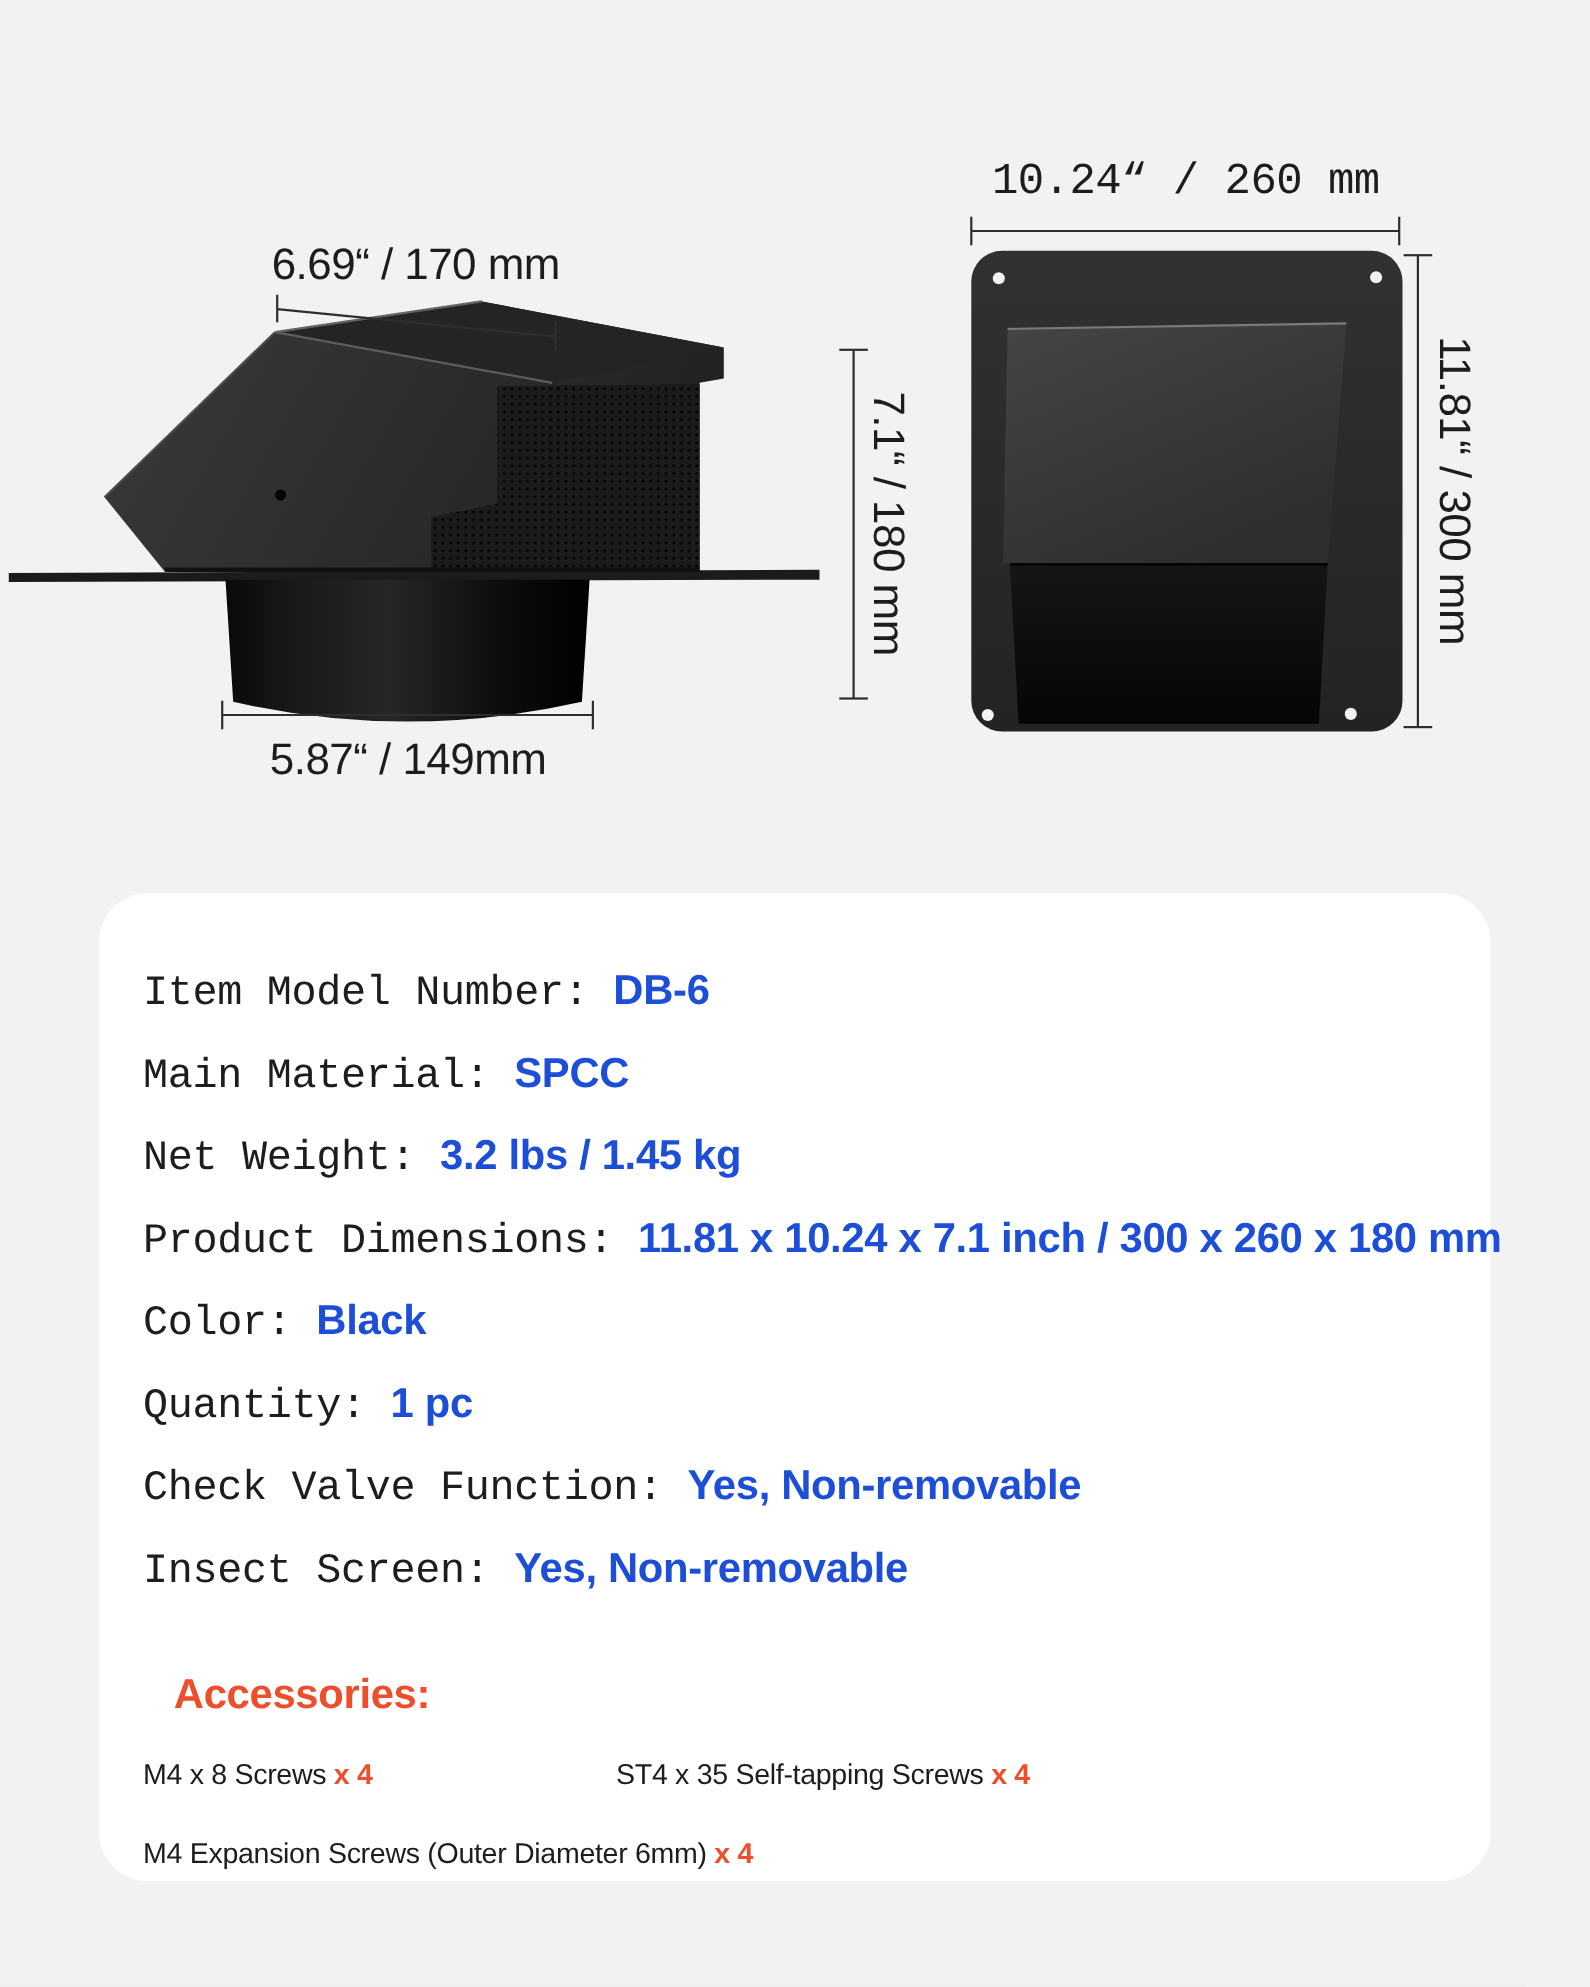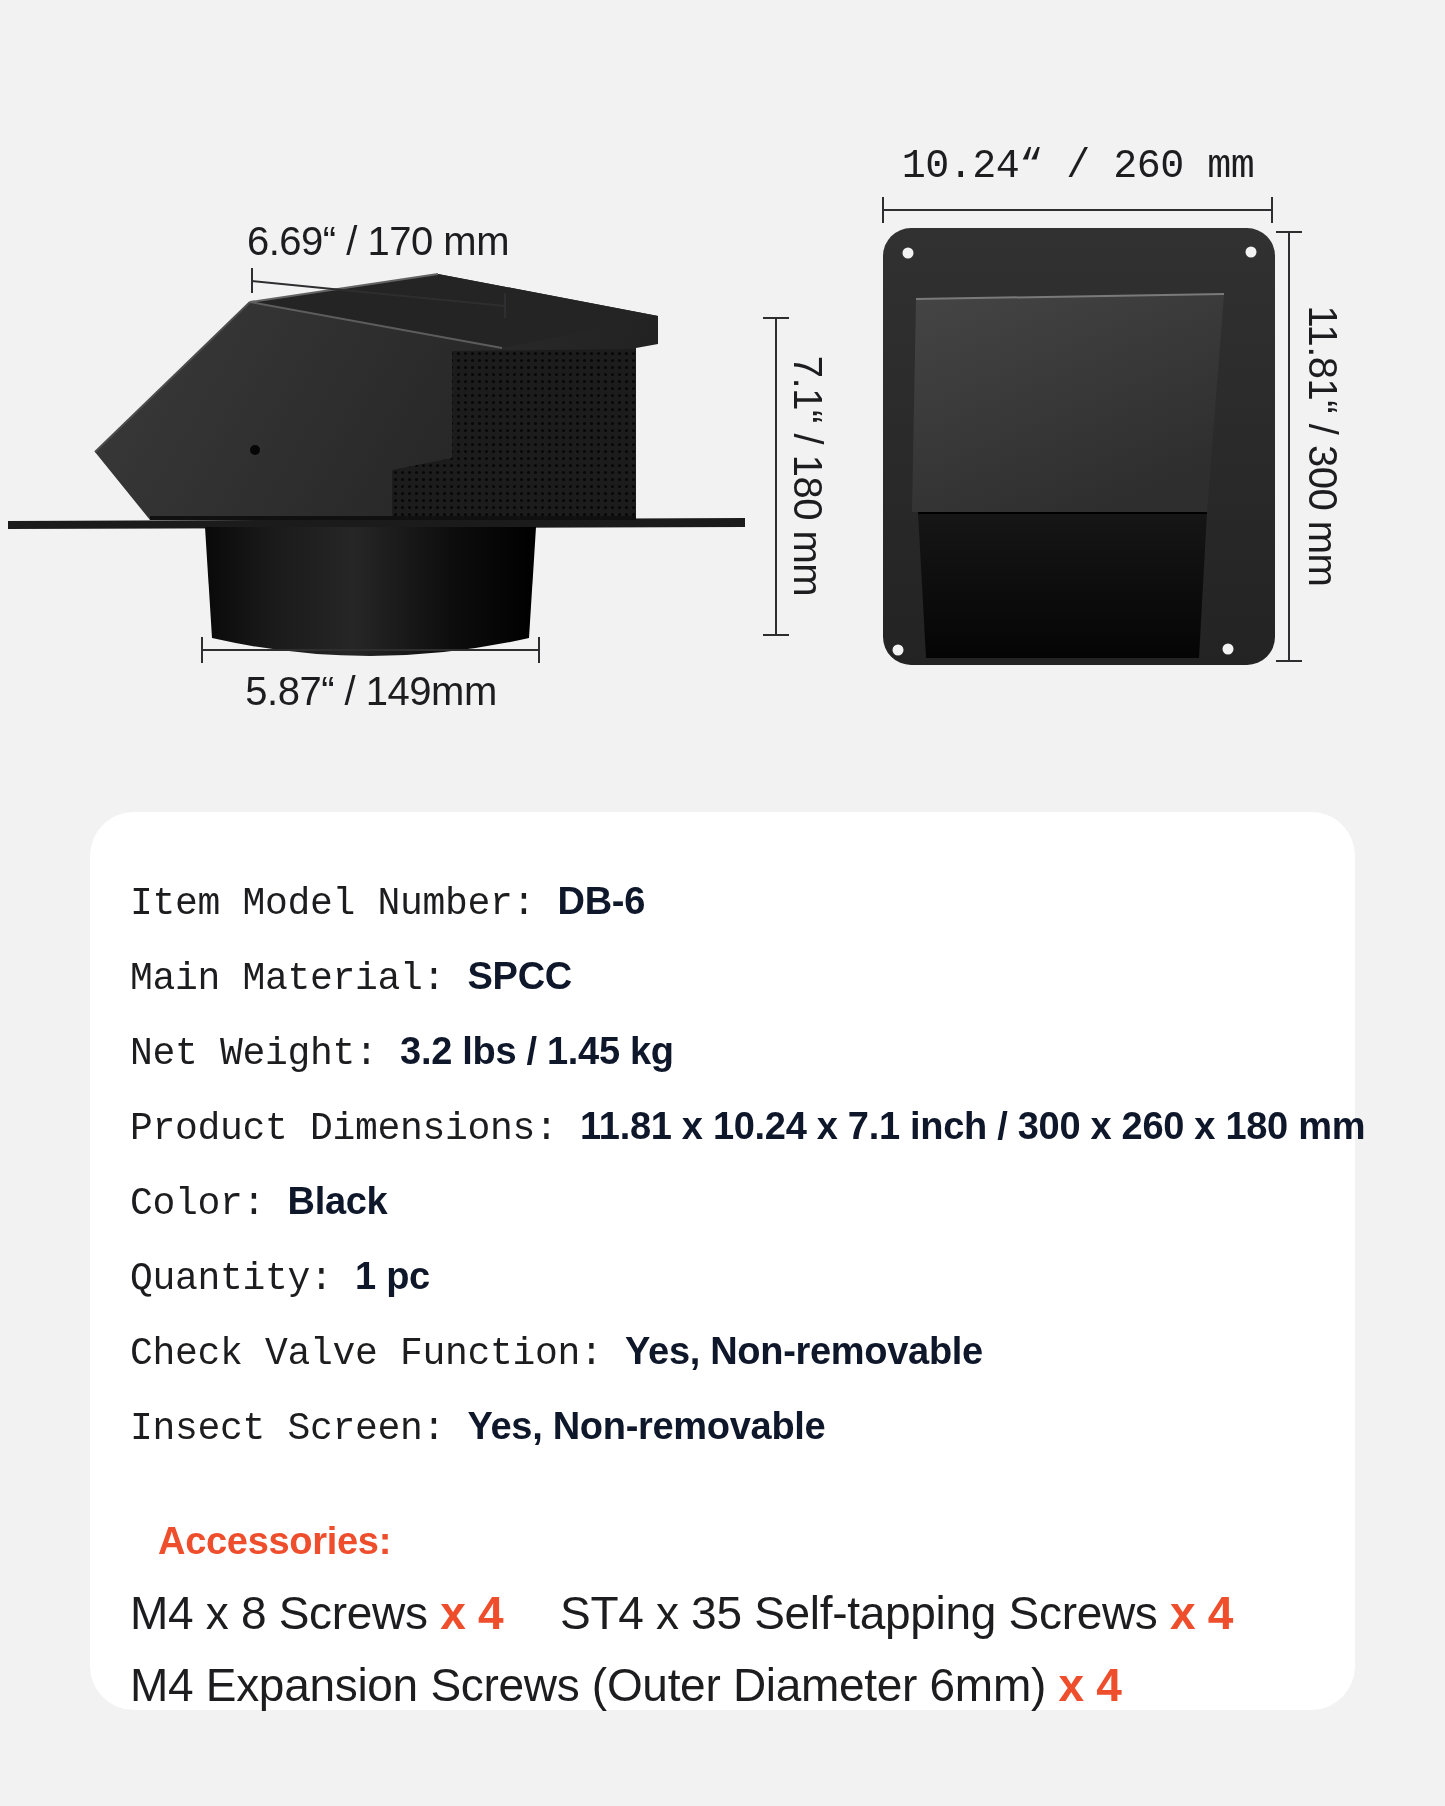--- a/index.html
+++ b/index.html
@@ -17,26 +17,26 @@
   }
   .dim-label.rot{transform:translate(-50%,-50%) rotate(90deg);}
   
   .spec-card{
     position:absolute;left:90px;top:812px;width:1265px;height:898px;
     background:#ffffff;border-radius:44px;
   }
   .spec-list{position:absolute;left:40px;top:53px;width:1180px;}
   .spec-row{font-size:38px;line-height:72px;white-space:nowrap;letter-spacing:-0.3px;}
   .spec-label{color:#1d1d1f;font-family:Liberation Mono, monospace;}
-  .spec-value{color:#0f172a;font-weight:700;}
+  .spec-value{color:#1d4ed8;font-weight:700;}
   .acc-header{
     font-size:38px;line-height:72px;font-weight:700;color:#ee4e2c;
     margin-top:40px;letter-spacing:-0.3px;margin-left:28px;
   }
-  .acc-row{font-size:46px;line-height:72px;white-space:nowrap;letter-spacing:-0.3px;}
+  .acc-row{font-size:26px;line-height:72px;white-space:nowrap;letter-spacing:-0.3px;}
   .acc-item-first{display:inline-block;width:430px;}
   .acc-qty{color:#ee4e2c;font-weight:700;}
 </style>
 </head>
 <body>
 
 <div class="stage">
 
   <svg class="diagram-svg" width="1445" height="730" viewBox="0 0 1445 730">
     <defs>

